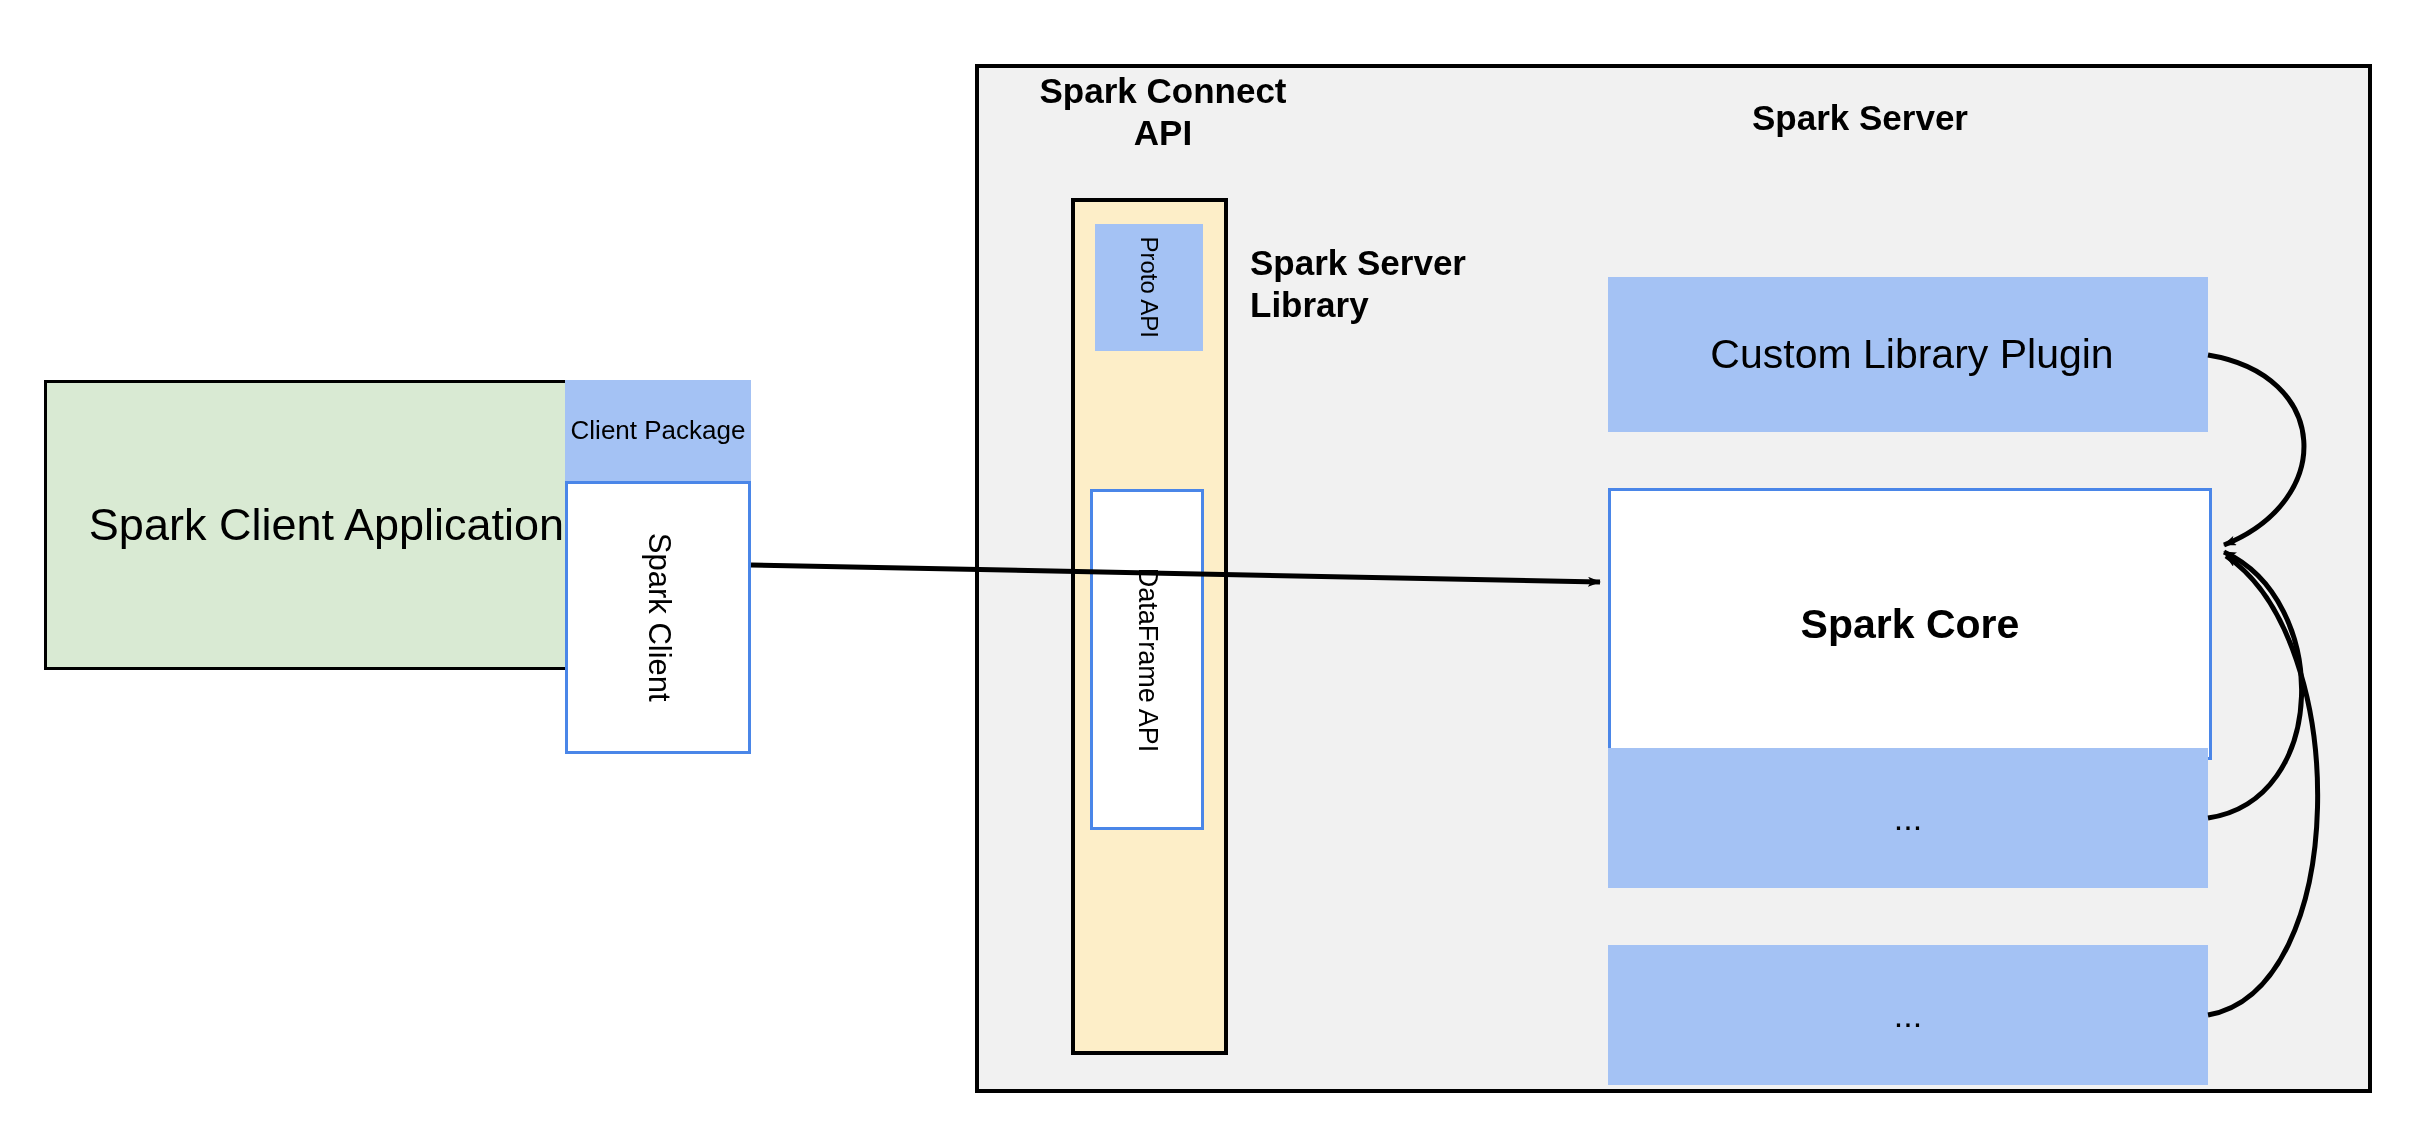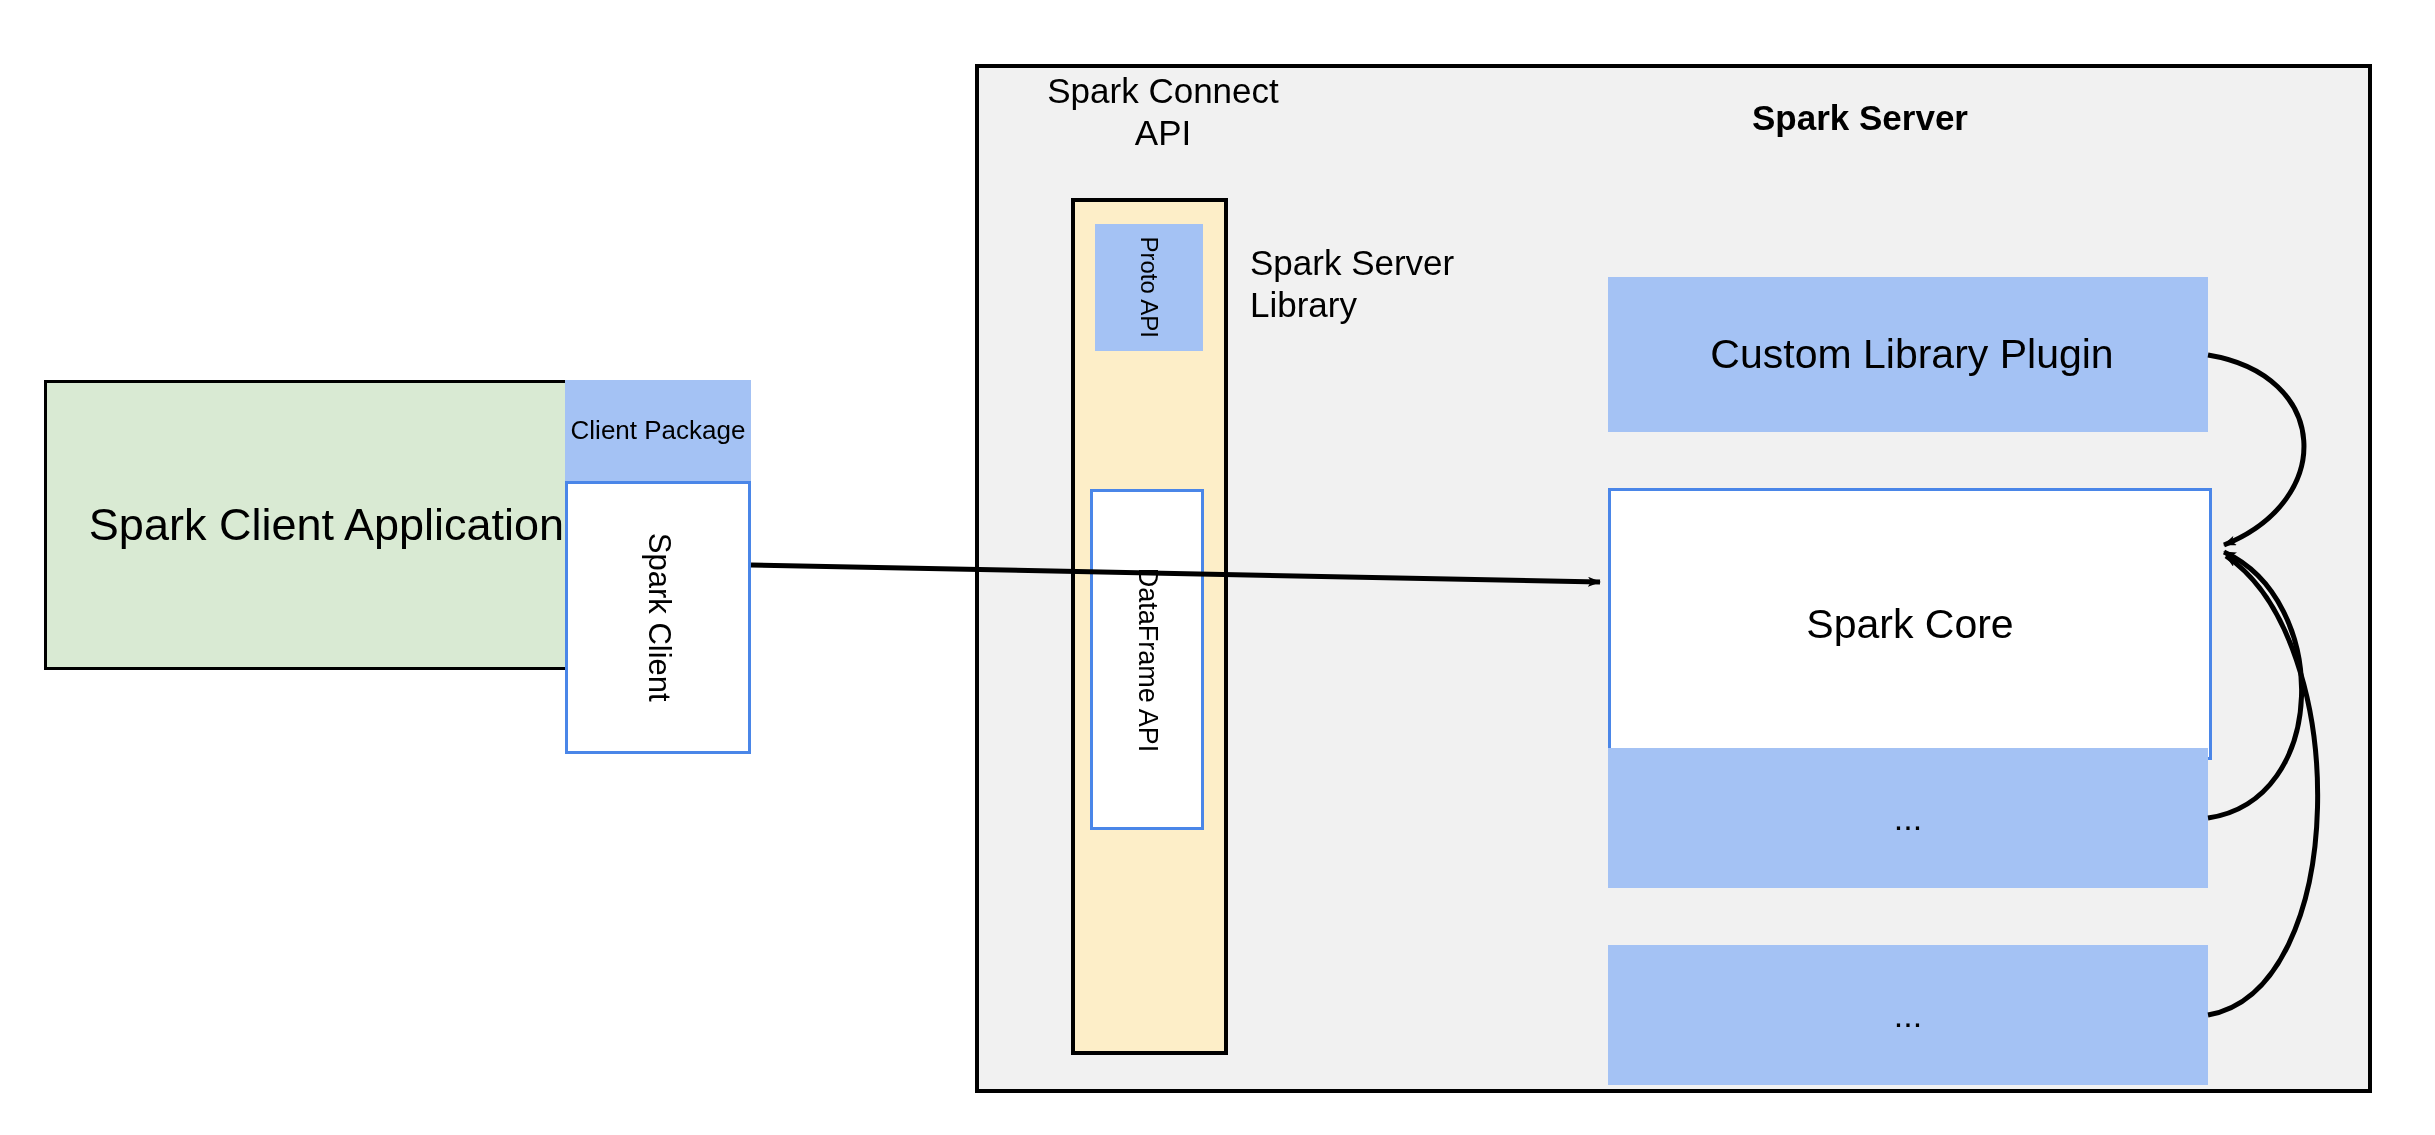--- a/index.html
+++ b/index.html
@@ -23,20 +23,21 @@
     justify-content: center;
     text-align: center;
     color: #000000;
     line-height: 1.18;
   }
   .label {
     position: absolute;
     color: #000000;
     line-height: 1.2;
     white-space: pre-line;
+    font-weight: bold;
   }
 
   
   #client-app-box {
     left: 44px;  top: 380px;
     width: 525px; height: 290px;
     background: #d9ead3;
     border: 3px solid #000000;
     font-size: 45px;
     padding-left: 40px;
@@ -124,20 +125,21 @@
     border: none;
     font-size: 41px;
     padding-left: 8px;
   }
   #spark-core-box {
     left: 1608px; top: 488px;
     width: 604px; height: 272px;
     background: #ffffff;
     border: 3px solid #4a86e8;
     font-size: 41px;
+    font-weight: bold;
   }
   #ellipsis-box-1 {
     left: 1608px; top: 748px;
     width: 600px; height: 140px;
     background: #a4c2f4;
     border: none;
     font-size: 34px;
   }
   #ellipsis-box-2 {
     left: 1608px; top: 945px;

